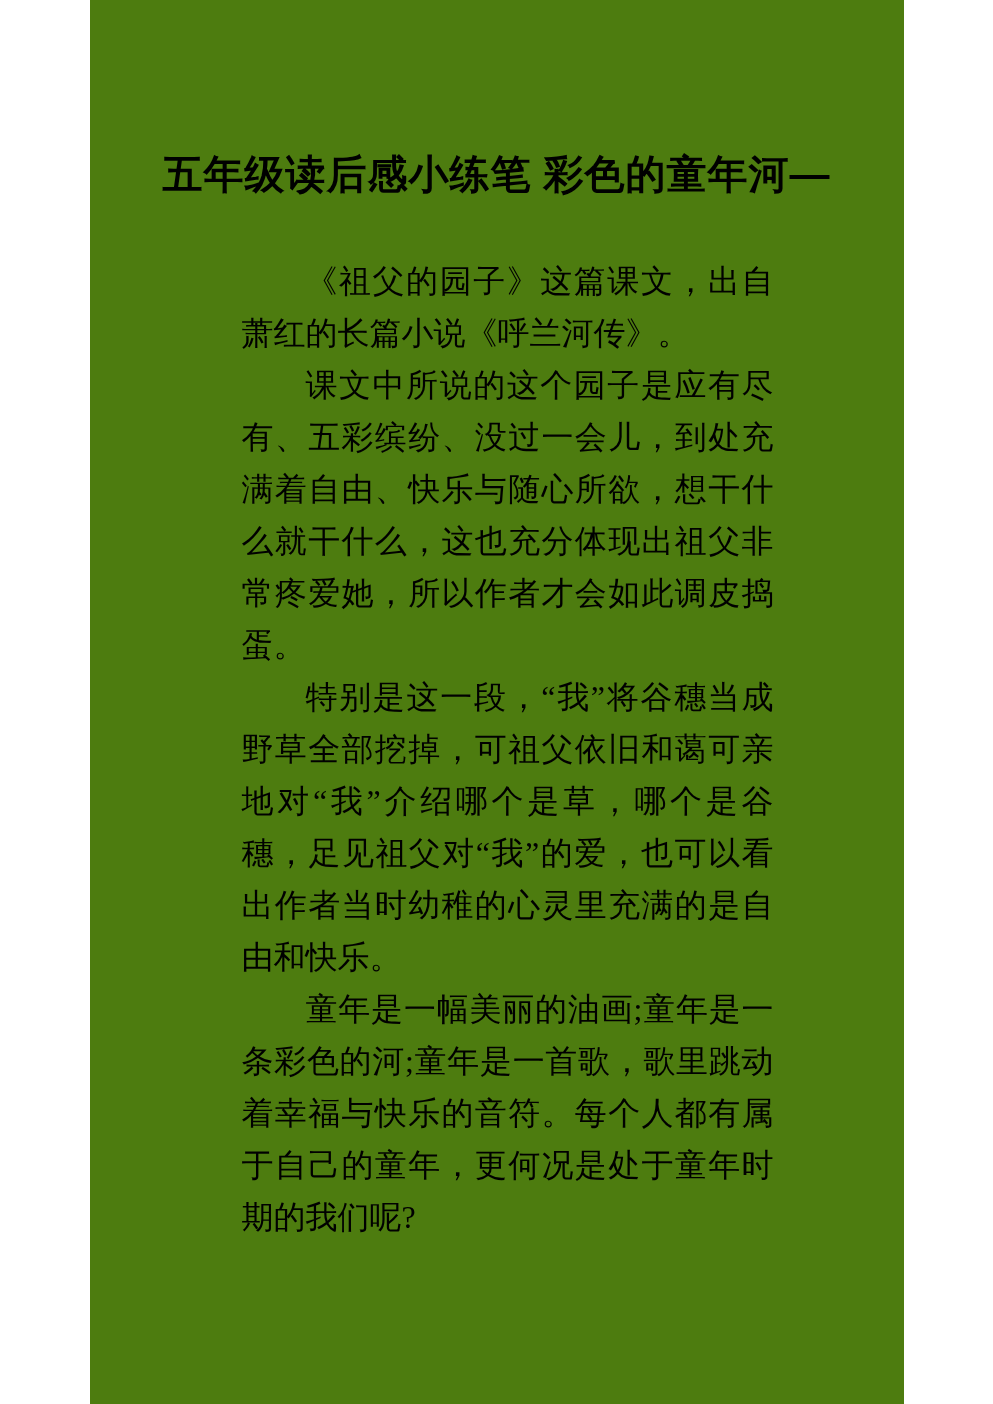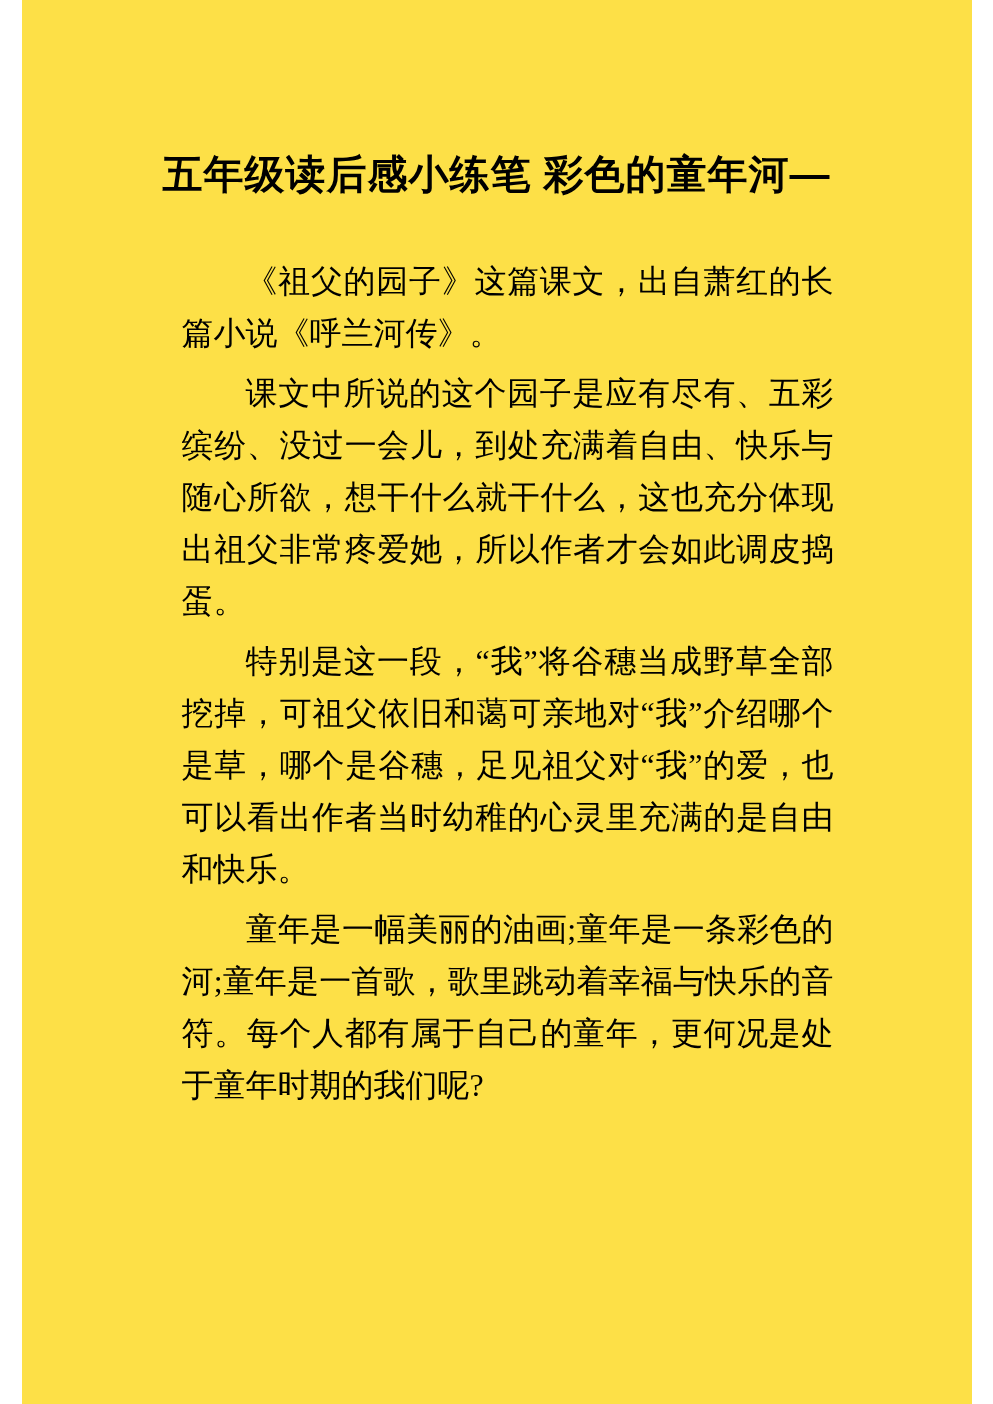--- a/index.html
+++ b/index.html
@@ -2,24 +2,24 @@
 <html><head>
 <meta charset="utf-8">
 <style>
   html, body {
     margin: 0;
     padding: 0;
     background: #ffffff;
   }
   .page {
     position: relative;
-    width: 950px;
+    width: 814px;
     height: 1404px;
     margin: 0 auto;
-    background: #fde047;
+    background: #4d7c0f;
     overflow: hidden;
     color: #000000;
   }
   .doc-title {
     padding-top: 116px;
     text-align: center;
     font-family: "Liberation Sans", "DejaVu Sans", sans-serif;
     font-weight: 700;
     font-size: 40px;
     line-height: 62px;
@@ -31,21 +31,21 @@
   }
   .doc-body {
     margin: 50px 130px 0 152px;
     font-family: "Liberation Serif", "DejaVu Serif", serif;
     font-size: 32px;
     line-height: 52px;
     text-align: justify;
     color: #000000;
   }
   .doc-body p {
-    margin: 8px;
+    margin: 0;
     padding: 0;
     text-indent: 2em;
   }
 </style>
 </head>
 <body>
 
 <div class="page">
 
   <h1 class="doc-title">

